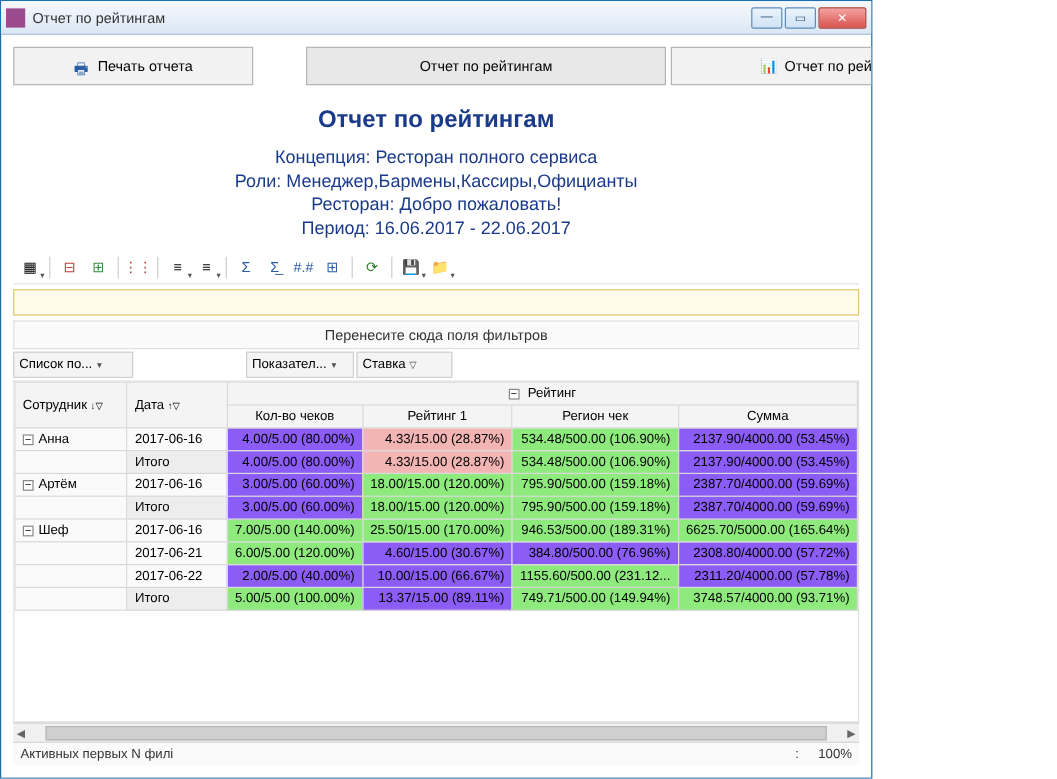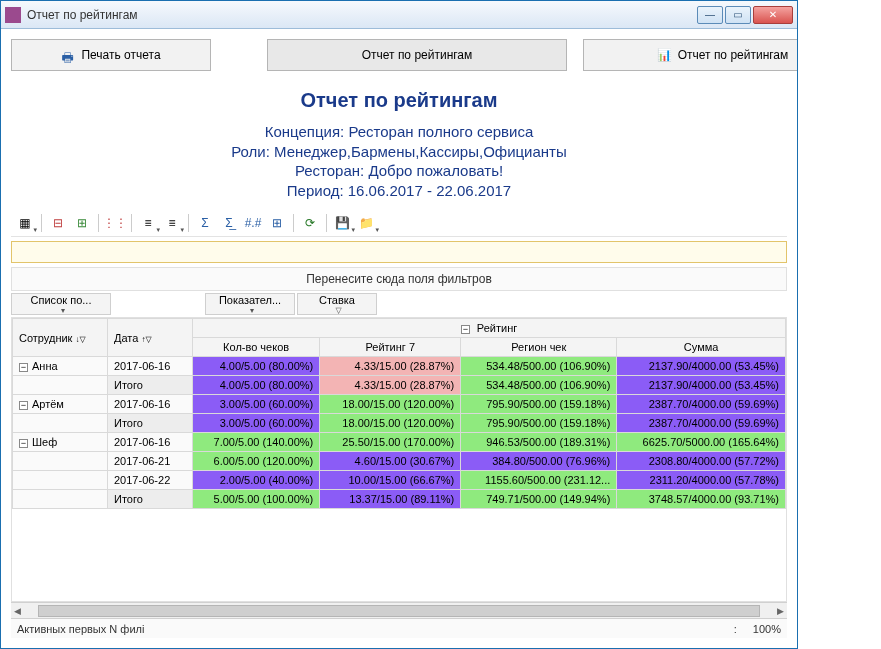--- a/index.html
+++ b/index.html
@@ -1,43 +1,43 @@
 <!DOCTYPE html>
 <html><head>
 <meta charset="utf-8">
 <style>
   * { box-sizing: border-box; font-family: "Segoe UI", Tahoma, sans-serif; }
   body { margin: 0; background: #fff; }
-  .window { width: 798px; height: 649px; border: 1px solid #1a6fb0; background: #fff; display: flex; flex-direction: column; }
+  .window { width: 727px; height: 649px; border: 1px solid #1a6fb0; background: #fff; display: flex; flex-direction: column; }
   .titlebar { height: 28px; background: linear-gradient(#f6f9fd, #dbe7f5); display: flex; align-items: center; padding: 0 4px; border-bottom: 1px solid #9dbcd9; }
   .titlebar-icon { width: 16px; height: 16px; margin-right: 6px; background: #9b4a8e; display: inline-block; }
   .titlebar-title { font-size: 12px; color: #333; flex: 1; }
   .win-btns { display: flex; gap: 2px; }
   .win-btn { width: 26px; height: 18px; border: 1px solid #5b8bb8; border-radius: 2px; background: linear-gradient(#eaf3fb,#cfe2f4); font-size: 10px; display:flex; align-items:center; justify-content:center; color:#2a4f74; cursor:pointer; }
   .win-btn.close { background: linear-gradient(#f4a3a0,#d9534f); color:#fff; border-color:#a83e3b; width:40px; }
   .content { flex:1; padding: 10px; display:flex; flex-direction:column; overflow:hidden; }
-  .top-tabs { display:flex; gap: 16px; margin-bottom: 8px; }
+  .top-tabs { display:flex; gap: 4px; margin-bottom: 8px; }
   .top-tab { flex: 0 0 auto; height: 32px; border:1px solid #b5b5b5; display:flex; align-items:center; justify-content:center; font-size:12px; background:#f2f2f2; padding: 0 20px; gap:6px; cursor:pointer; }
   .top-tab:first-child { width: 200px; }
   .top-tab:nth-child(2) { margin-left: 40px; width: 300px; background:#e8e8e8; }
   .top-tab:nth-child(3) { width: 280px; }
   .mini-icon { width:14px; height:14px; display:inline-block; }
   .printer-icon::before { content:"🖶"; font-size:13px; color:#2a5fa5; }
   .bars-icon::before { content:"📊"; font-size:12px; }
   .report-header { text-align:center; color:#1a3a8a; margin: 6px 0 10px; }
   .report-header h2 { font-size:20px; font-weight:bold; margin:4px 0 10px; color:#1a3a8a; }
   .report-header .infoline { font-size:15px; color:#1a3a8a; line-height:1.3; }
   .toolbar { display:flex; align-items:center; gap:4px; padding:3px 4px; border-bottom:1px solid #e3e3e3; }
   .tbtn { width:20px; height:20px; border:none; background:transparent; display:flex; align-items:center; justify-content:center; font-size:12px; cursor:pointer; position:relative; }
   .tbtn.dd::after { content:"▾"; font-size:7px; color:#555; position:absolute; right:-2px; bottom:-1px; }
   .tsep { width:1px; height:18px; background:#ccc; margin:0 2px; }
   .filterbar { height:22px; border:1px solid #e2c46a; background:#fffceb; margin:4px 0; }
   .dropzone { text-align:center; font-size:12px; color:#333; padding:4px; background:#fafafa; border:1px solid #e0e0e0; }
   .fieldrow { display:flex; gap:2px; margin-top:2px; }
-  .fieldcell { height:22px; border:1px solid #cfcfcf; background:#f4f4f4; font-size:11px; display:flex; align-items:center; padding:0 4px; cursor:pointer;flex-direction:column; }
+  .fieldcell { height:22px; border:1px solid #cfcfcf; background:#f4f4f4; font-size:11px; display:flex; align-items:center; padding:0 4px; cursor:pointer; }
   .fieldcell .dd { font-size:8px; color:#555; margin-left:4px; }
   .fieldcell .filt { font-size:8px; color:#555; margin-left:3px; }
   .grid-wrap { flex:1; overflow:auto; margin-top:2px; border:1px solid #e0e0e0; }
   table.pivot { border-collapse:collapse; width:100%; font-size:11px; }
   table.pivot th, table.pivot td { border:1px solid #d9d9d9; padding:3px 6px; white-space:nowrap; }
   table.pivot th { background:#f4f4f4; font-weight:normal; text-align:center; }
   table.pivot th.rowhdr { text-align:left; }
   .expbtn { display:inline-block; width:9px; height:9px; border:1px solid #888; text-align:center; line-height:7px; font-size:9px; margin-right:4px; cursor:pointer; background:#fff; }
   td.val { text-align:right; }
   td.rowlabel { background:#fafafa; }
@@ -141,21 +141,21 @@
             <th rowspan="2" class="rowhdr" style="width:85px">
               <span>Дата</span> <span style="font-size:8px">↑▽</span>
             </th>
             <th colspan="4">
               <span class="expbtn">−</span>
               <span>Рейтинг</span>
             </th>
           </tr>
           <tr>
             <th>Кол-во чеков</th>
-            <th>Рейтинг 7</th>
+            <th>Рейтинг 1</th>
             <th>Регион чек</th>
             <th>Сумма</th>
           </tr>
         </thead>
         <tbody id="pivot-body">
             <tr>
               <td class="rowlabel"><span class="expbtn">−</span>Анна</td>
               <td class="rowlabel">2017-06-16</td>
               <td class="val yellow">4.00/5.00 (80.00%)</td>
               <td class="val pink">4.33/15.00 (28.87%)</td>

